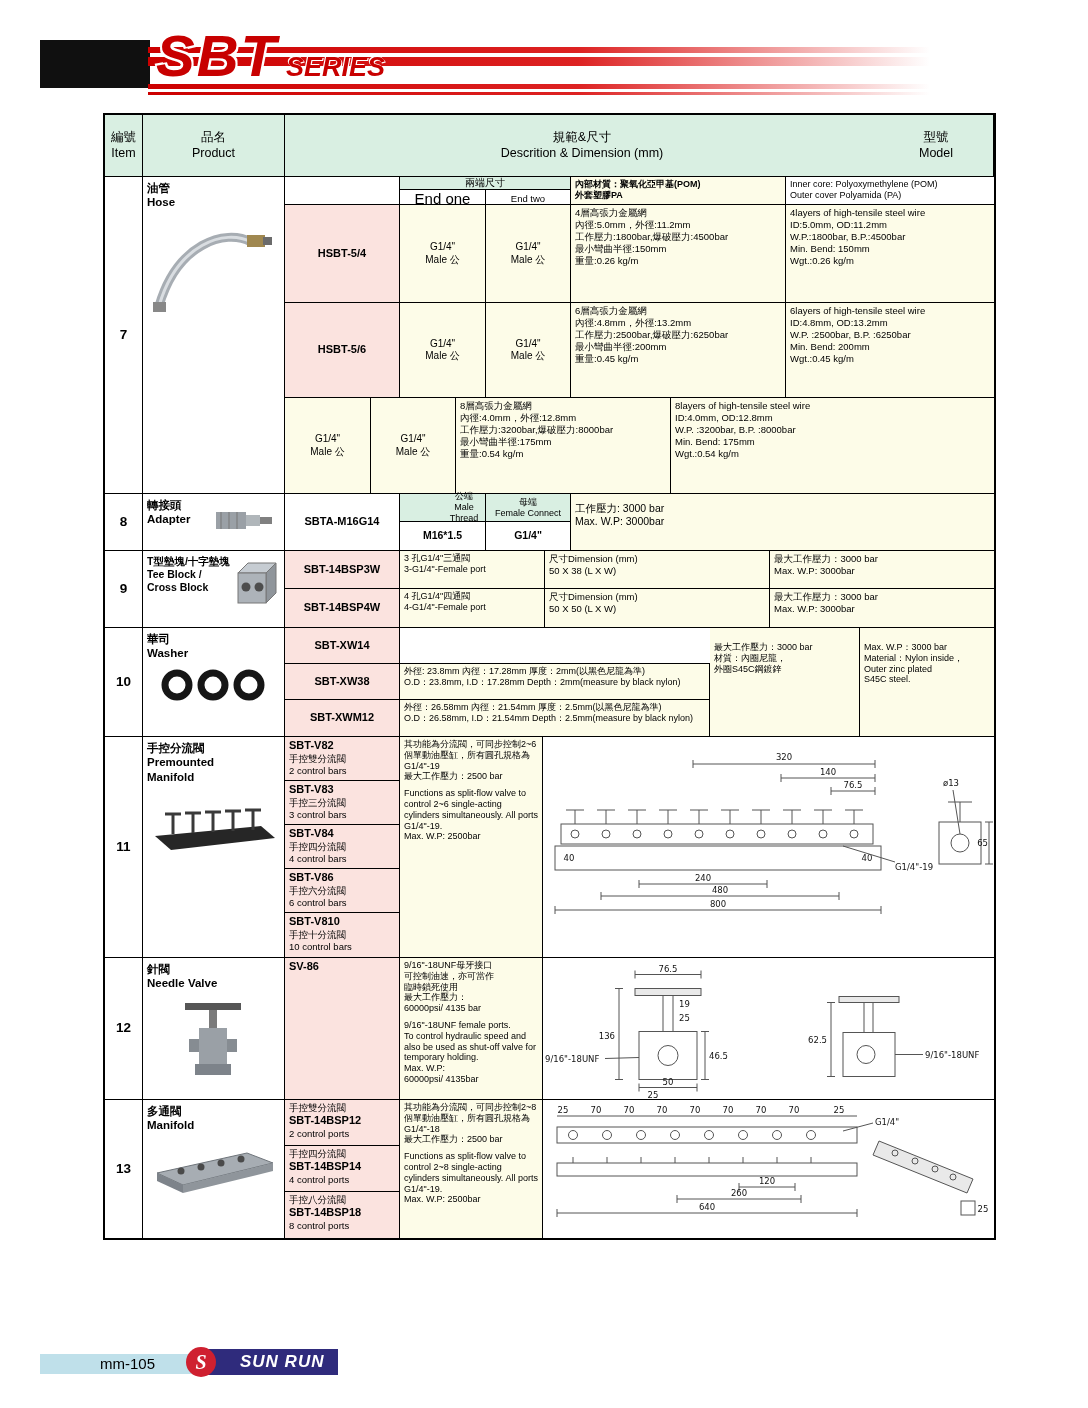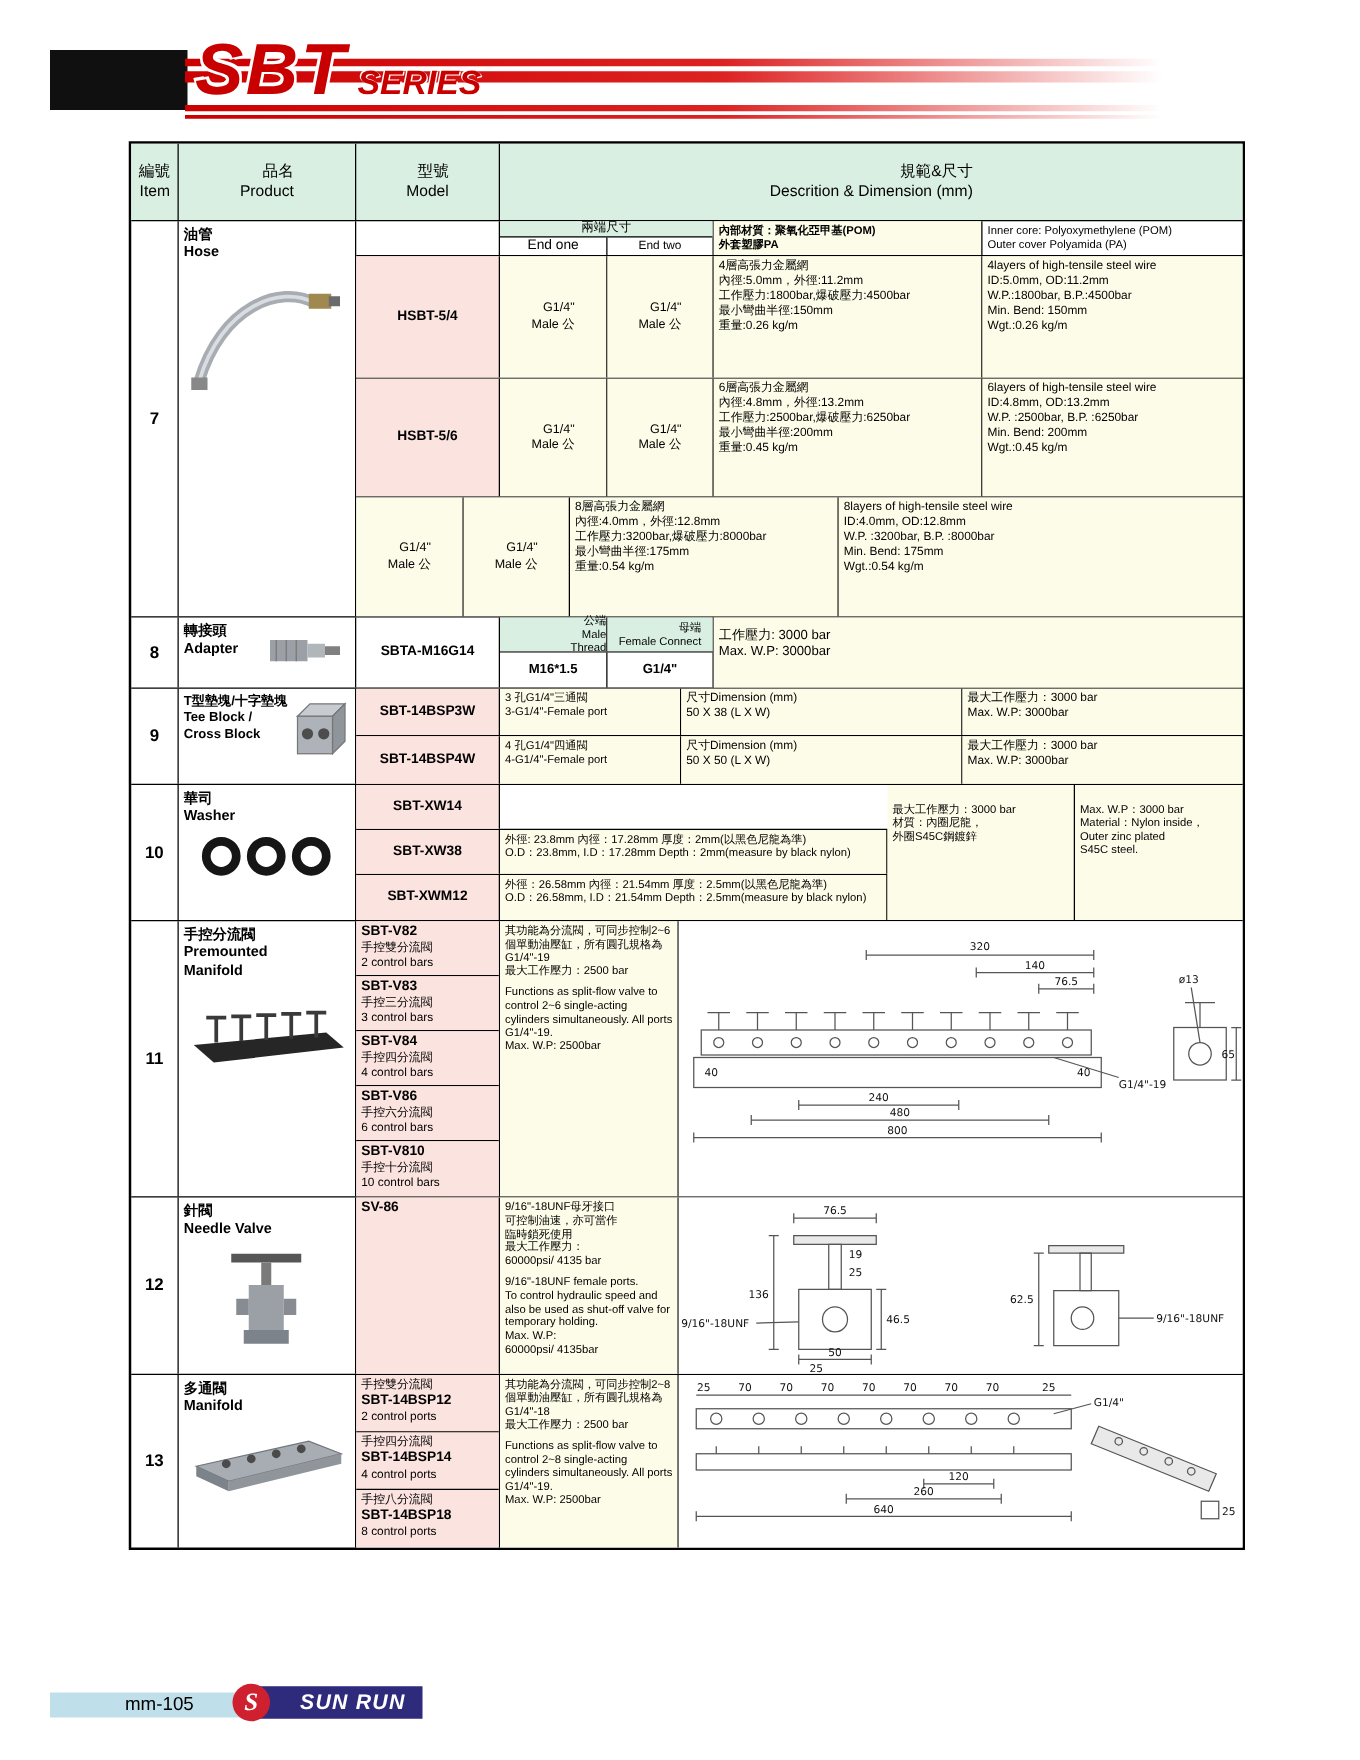--- a/index.html
+++ b/index.html
@@ -23,21 +23,21 @@
   
   .tbl{position:absolute;left:103px;top:113px;width:893px;border:2px solid #000;font-size:10px;line-height:1.25;}
   .row{display:flex;border-bottom:1px solid #000;}
   .row.nbb{border-bottom:none;}
   .c{border-right:1px solid #000;padding:2px 4px;overflow:hidden;}
   .c.ne{border-right:none;}
   .col{display:flex;flex-direction:column;flex:1;min-width:0;}
   .sub{display:flex;border-bottom:1px solid #000;}
   .sub.nb{border-bottom:none;}
   .fr{display:flex;}
-  .ctr{display:flex;align-items:center;justify-content:center;text-align:right;}
+  .ctr{display:flex;align-items:center;justify-content:center;text-align:center;}
   .bg-g{background:#d9efe2;}
   .bg-p{background:#fbe3df;}
   .bg-y{background:#fdfce8;}
   .b{font-weight:bold;}
   .pre{white-space:pre-line;}
   .w-item{width:38px;}
   .w-prod{width:142px;}
   .w-model{width:115px;}
   .w-e1{width:86px;}
   .w-e2{width:85px;}
@@ -90,24 +90,24 @@
   <span class="sbt">SBT</span><span class="series">SERIES</span>
 </div>
 
 <div class="tbl">
 
   <div class="row hdr bg-g">
     <div class="c w-item ctr pre">編號
 Item</div>
     <div class="c w-prod ctr pre">品名
 Product</div>
+    <div class="c fx ctr pre ne">規範&amp;尺寸
+Descrition &amp; Dimension (mm)</div>
     <div class="c w-model ctr pre">型號
 Model</div>
-    <div class="c fx ctr pre ne">規範&amp;尺寸
-Descrition &amp; Dimension (mm)</div>
   </div>
 
   <div class="row">
     <div class="c w-item ctr itemcell">7</div>
     <div class="c w-prod prodcell">
       <div class="pname pre b">油管
 Hose</div>
       <svg class="photo" width="126" height="120" viewBox="0 0 126 120">
         <path d="M8,92 C26,30 74,14 100,28" stroke="#a7adb3" stroke-width="9" fill="none"></path>
         <path d="M8,92 C26,30 74,14 100,28" stroke="#d9dde1" stroke-width="3" fill="none"></path>
@@ -116,21 +116,21 @@
         <rect x="2" y="88" width="13" height="10" fill="#888"></rect>
       </svg>
     </div>
     <div class="col ne">
 
       <div class="sub h28">
         <div class="c w-model"></div>
         <div style="width:171px;border-right:1px solid #000;display:flex;flex-direction:column;">
           <div class="bg-g ctr" style="height:13px;border-bottom:1px solid #000;font-size:10px;">兩端尺寸</div>
           <div class="fr" style="flex:1;">
-            <div class="ctr" style="width:86px;border-right:1px solid #000;font-size:11px;">End one</div>
+            <div class="ctr" style="width:86px;border-right:1px solid #000;font-size:15px;">End one</div>
             <div class="ctr fx" style="font-size:9.5px;">End two</div>
           </div>
         </div>
         <div class="c w-zh bg-y pre spec9 b">內部材質：聚氧化亞甲基(POM)
 外套塑膠PA</div>
         <div class="c fx pre spec9 ne">Inner core: Polyoxymethylene (POM)
 Outer cover Polyamida (PA)</div>
       </div>
 
       <div class="sub h98">

